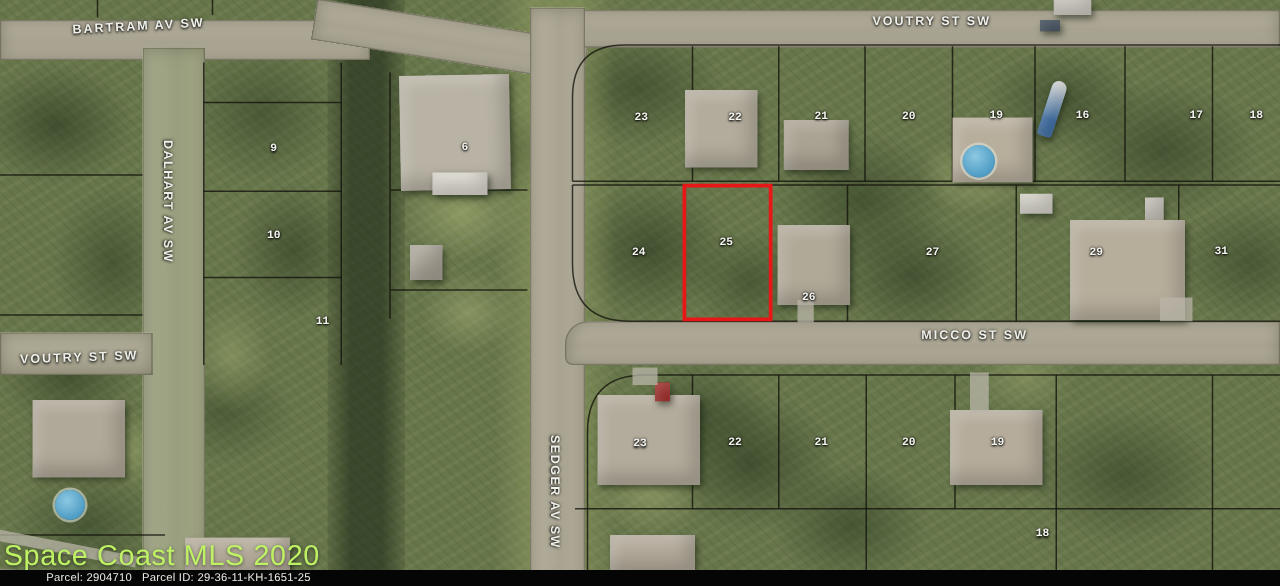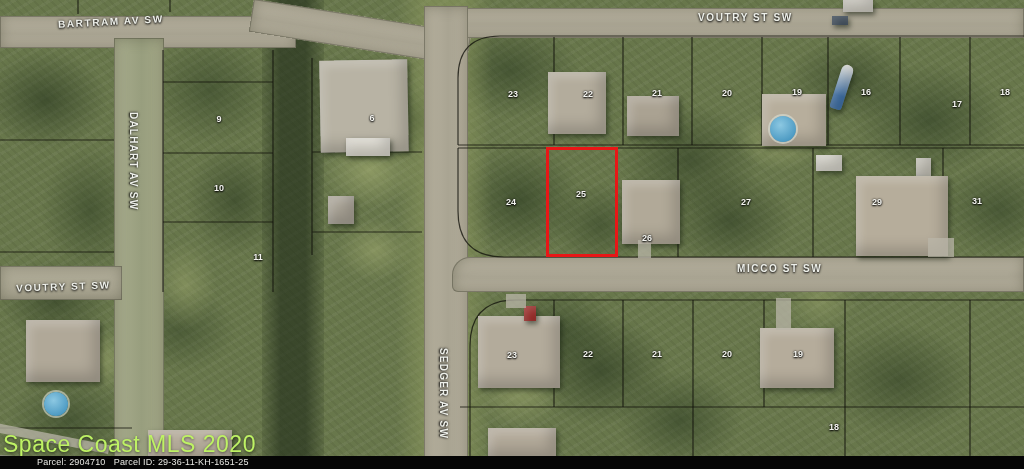--- a/index.html
+++ b/index.html
@@ -54,21 +54,21 @@
   .road.v{background:linear-gradient(90deg,#b9b3a1,#a9a492 55%,#b5af9d);}
   .road.grassy{background:linear-gradient(90deg,#a9ad8e,#989e7e 55%,#a5a988);}
 
   
   .street-label{position:absolute;color:#eef0ea;font-size:10px;font-weight:bold;
     letter-spacing:1.6px;white-space:nowrap;
     text-shadow:0 1px 2px rgba(0,0,0,.9),0 0 3px rgba(0,0,0,.65);}
   .street-label.vertical{writing-mode:vertical-rl;letter-spacing:1.2px;}
   .lot-num{position:absolute;transform:translate(-50%,-50%);color:#f5f5f0;
     font-size:9px;font-weight:bold;
-    text-shadow:0 0 2px #000,0 1px 2px #000;}
+    text-shadow:0 0 2px #000,0 1px 2px #000;font-family:Liberation Mono, monospace;}
 
   
   .house{position:absolute;box-shadow:2px 3px 5px rgba(20,30,15,.55), inset -6px -8px 14px rgba(0,0,0,.18), inset 4px 5px 10px rgba(255,255,255,.25);}
   .pool{position:absolute;border-radius:50%;background:radial-gradient(circle at 40% 35%,#8cc8e2,#4f9cc4 70%,#3c85ad);box-shadow:0 0 0 2px rgba(220,225,215,.6);}
 
   
   .highlight-box{position:absolute;left:546px;top:147px;width:72px;height:110px;
     border:3px solid #e81717;}
 
   
@@ -153,21 +153,21 @@
   <div class="street-label" style="left:737px;top:263px;">MICCO ST SW</div>
   <div class="street-label" style="left:16px;top:281px;transform:rotate(-2deg);">VOUTRY ST SW</div>
 
   <div style="position:absolute;inset:0;">
       <div class="lot-num" style="left: 513px; top: 94px;">23</div>
       <div class="lot-num" style="left: 588px; top: 94px;">22</div>
       <div class="lot-num" style="left: 657px; top: 93px;">21</div>
       <div class="lot-num" style="left: 727px; top: 93px;">20</div>
       <div class="lot-num" style="left: 797px; top: 92px;">19</div>
       <div class="lot-num" style="left: 866px; top: 92px;">16</div>
-      <div class="lot-num" style="left: 936px; top: 104px; padding-left: 42px;">17</div>
+      <div class="lot-num" style="left: 936px; top: 92px; padding-left: 42px;">17</div>
       <div class="lot-num" style="left: 1005px; top: 92px;">18</div>
       <div class="lot-num" style="left: 511px; top: 202px;">24</div>
       <div class="lot-num" style="left: 581px; top: 194px;">25</div>
       <div class="lot-num" style="left: 647px; top: 202px; margin-top: 36px;">26</div>
       <div class="lot-num" style="left: 746px; top: 202px;">27</div>
       <div class="lot-num" style="left: 877px; top: 202px;">29</div>
       <div class="lot-num" style="left: 977px; top: 201px;">31</div>
       <div class="lot-num" style="left: 512px; top: 355px;">23</div>
       <div class="lot-num" style="left: 588px; top: 354px;">22</div>
       <div class="lot-num" style="left: 657px; top: 354px;">21</div>

